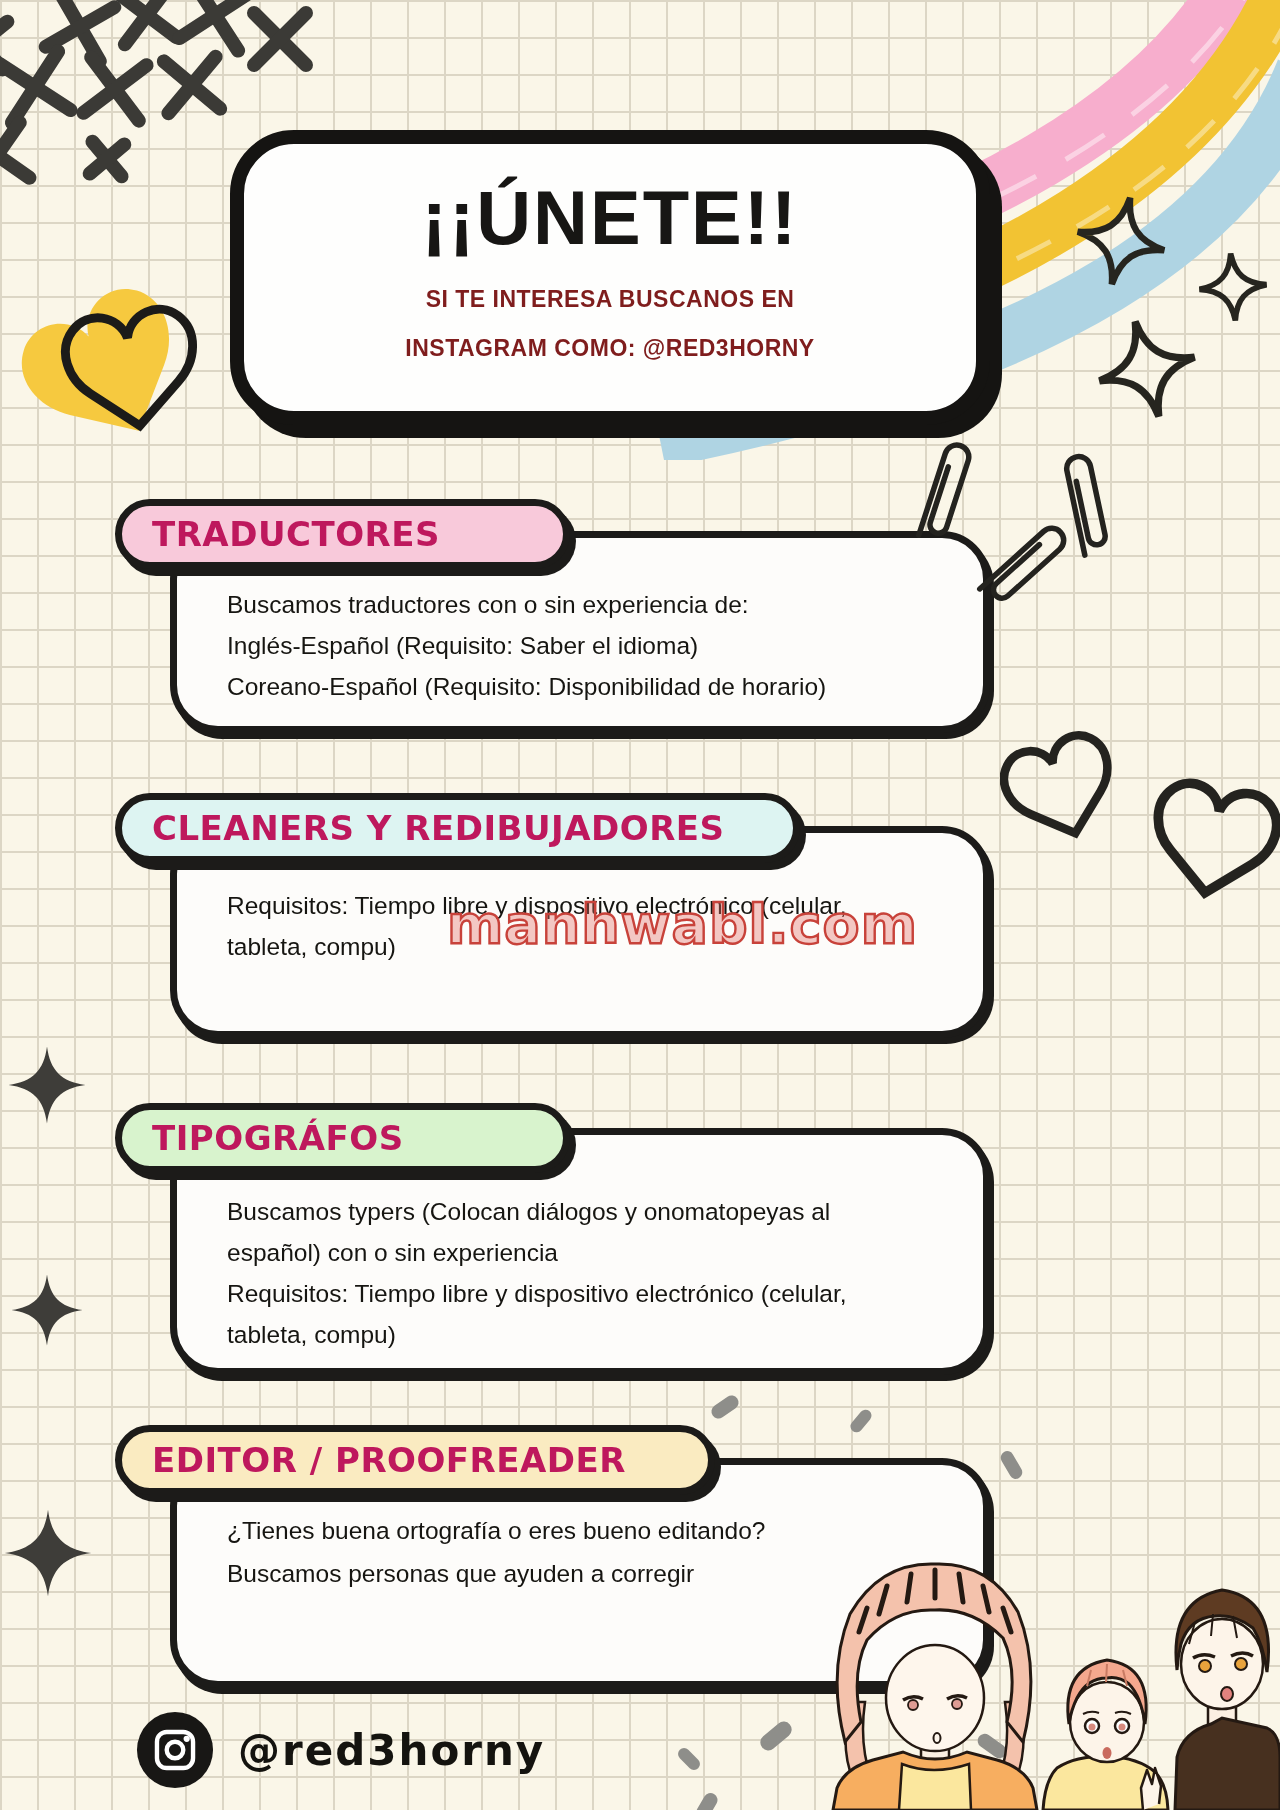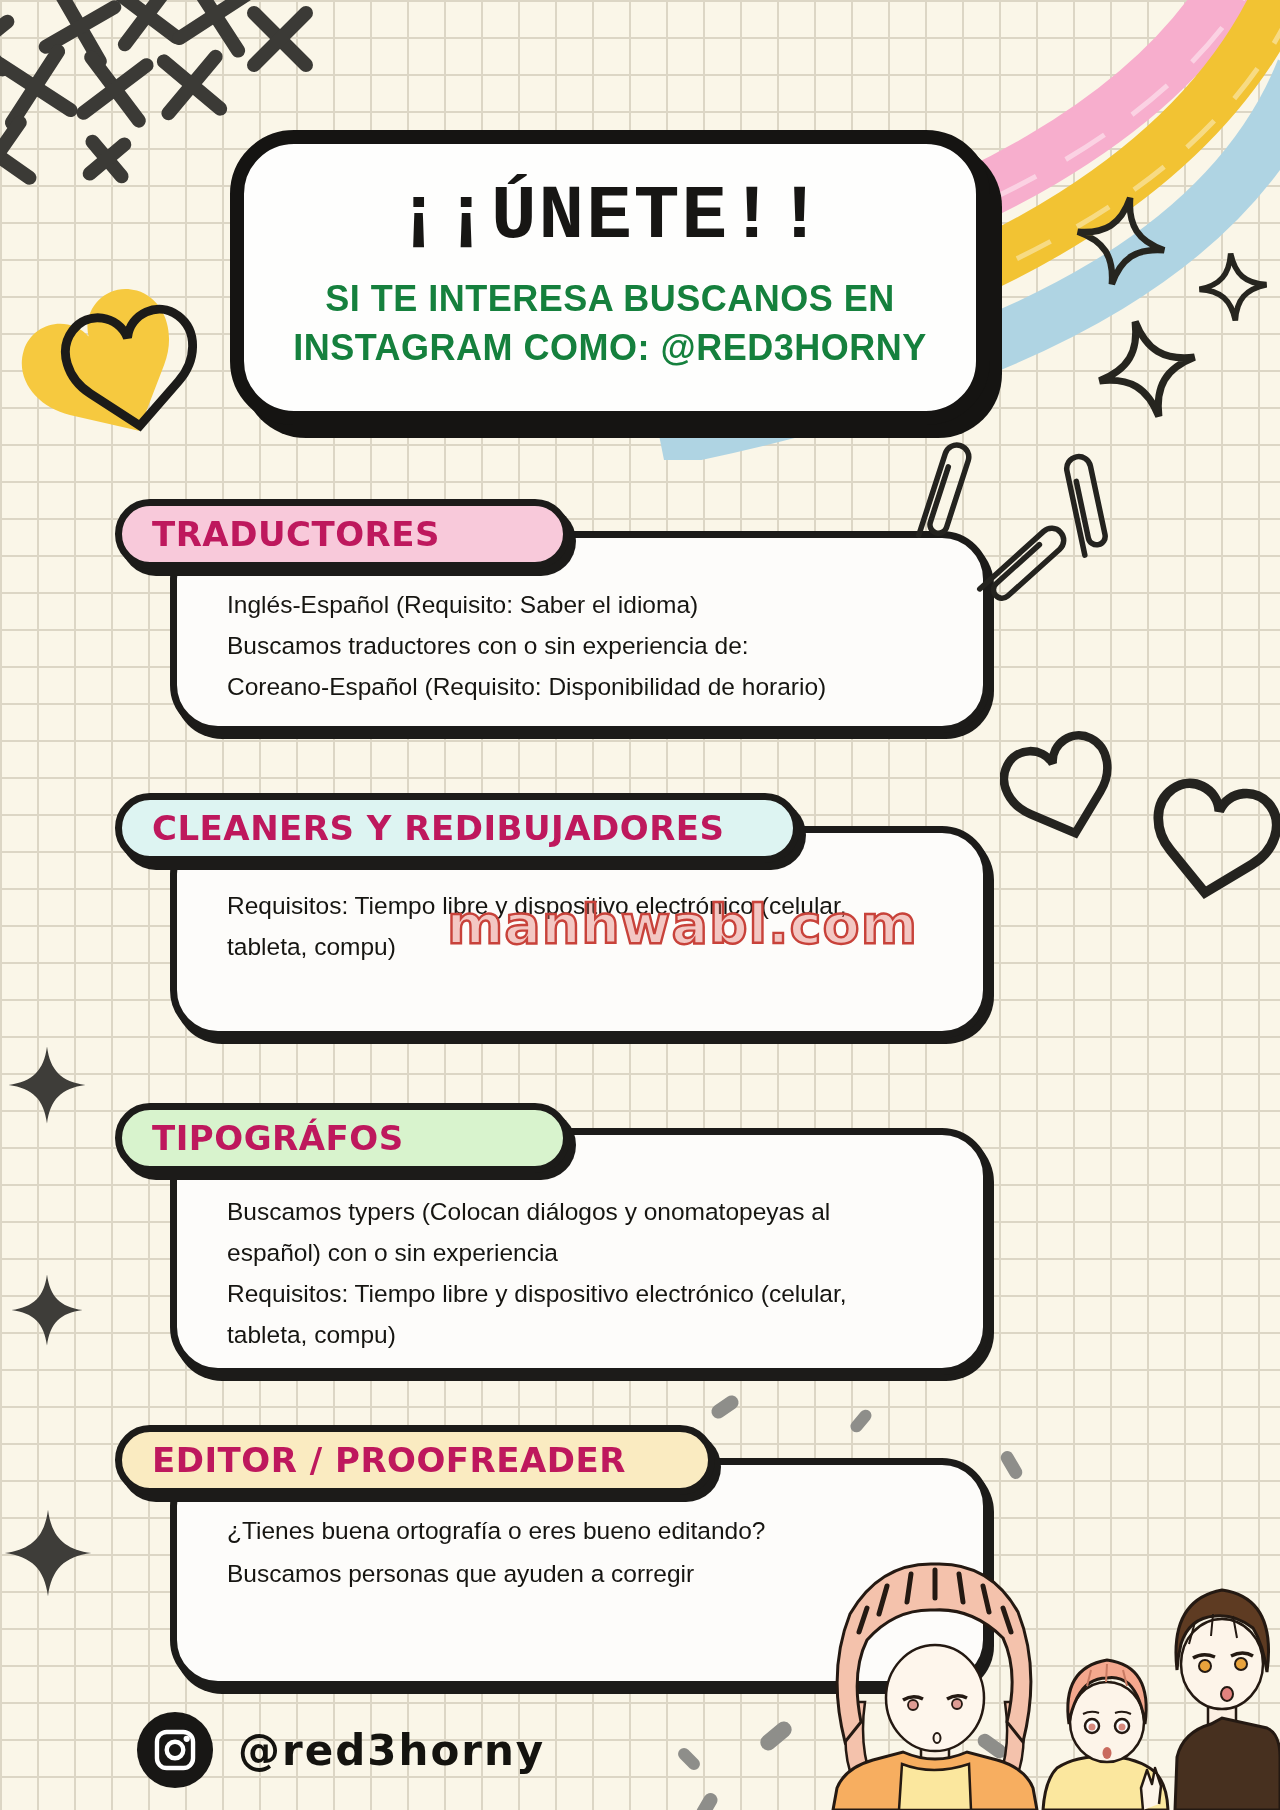--- a/index.html
+++ b/index.html
@@ -14,25 +14,25 @@
   }
   .abs{position:absolute;}
 
   
   .title-card{
     left:230px;top:130px;width:760px;height:295px;box-sizing:border-box;
     background:#FEFEFD;border:14px solid #151412;border-radius:64px;
     box-shadow:12px 13px 0 #151412;z-index:3;text-align:center;
   }
   .title-text{
-    margin-top:30px;font-family:Liberation Mono, monospace;font-weight:800;
+    margin-top:30px;font-family:Liberation Sans, sans-serif;font-weight:800;
     font-size:76px;letter-spacing:2px;color:#171614;
   }
-  .subtitle{margin-top:14px;font-weight:700;font-size:36px;letter-spacing:.5px;
-    line-height:49px;color:#15803d;}
+  .subtitle{margin-top:14px;font-weight:700;font-size:23px;letter-spacing:.5px;
+    line-height:49px;color:#7f1d1d;}
 
   
   .pill{
     box-sizing:border-box;height:70px;border:7px solid #1C1B19;border-radius:42px;
     display:flex;align-items:center;padding:0 30px;z-index:3;
     box-shadow:6px 7px 0 #1C1B19;
     font-family:"DejaVu Sans", sans-serif;font-weight:800;font-size:34px;letter-spacing:.5px;
     white-space:nowrap;color:#be185d;
   }
   .panel{
@@ -160,22 +160,22 @@
     <path d="M19 116V30a12 12 0 0 1 24 0v70a8.5 8.5 0 0 1-17 0V42" fill="none" stroke="#24231F" stroke-width="5.5" stroke-linecap="round"></path>
   </svg>
   <svg class="abs z4" style="left:1055px;top:438px;transform:rotate(-12deg)" width="60" height="130" viewBox="0 0 60 130">
     <path d="M19 116V30a12 12 0 0 1 24 0v70a8.5 8.5 0 0 1-17 0V42" fill="none" stroke="#24231F" stroke-width="5.5" stroke-linecap="round"></path>
   </svg>
 
   <div class="abs pill pill-s0" style="background: rgb(248, 201, 218);">
     <span>TRADUCTORES</span>
   </div>
   <div class="abs panel panel-s0">
+    <div class="line">Buscamos traductores con o sin experiencia de:</div>
     <div class="line">Inglés-Español (Requisito: Saber el idioma)</div>
-    <div class="line">Buscamos traductores con o sin experiencia de:</div>
     <div class="line">Coreano-Español (Requisito: Disponibilidad de horario)</div>
   </div>
 
   <svg class="abs z4" style="left:1000px;top:728px" width="122" height="122" viewBox="0 0 100 100">
     <path d="M50 28C46 12 26 6 14 18C2 30 6 50 20 62L50 88L80 62C94 50 98 30 86 18C74 6 54 12 50 28Z" fill="none" stroke="#24231F" stroke-width="7" transform="rotate(-18 50 50)"></path>
   </svg>
   <svg class="abs z4" style="left:1145px;top:772px" width="138" height="138" viewBox="0 0 100 100">
     <path d="M50 28C46 12 26 6 14 18C2 30 6 50 20 62L50 88L80 62C94 50 98 30 86 18C74 6 54 12 50 28Z" fill="none" stroke="#24231F" stroke-width="7" transform="rotate(10 50 50)"></path>
   </svg>
 

